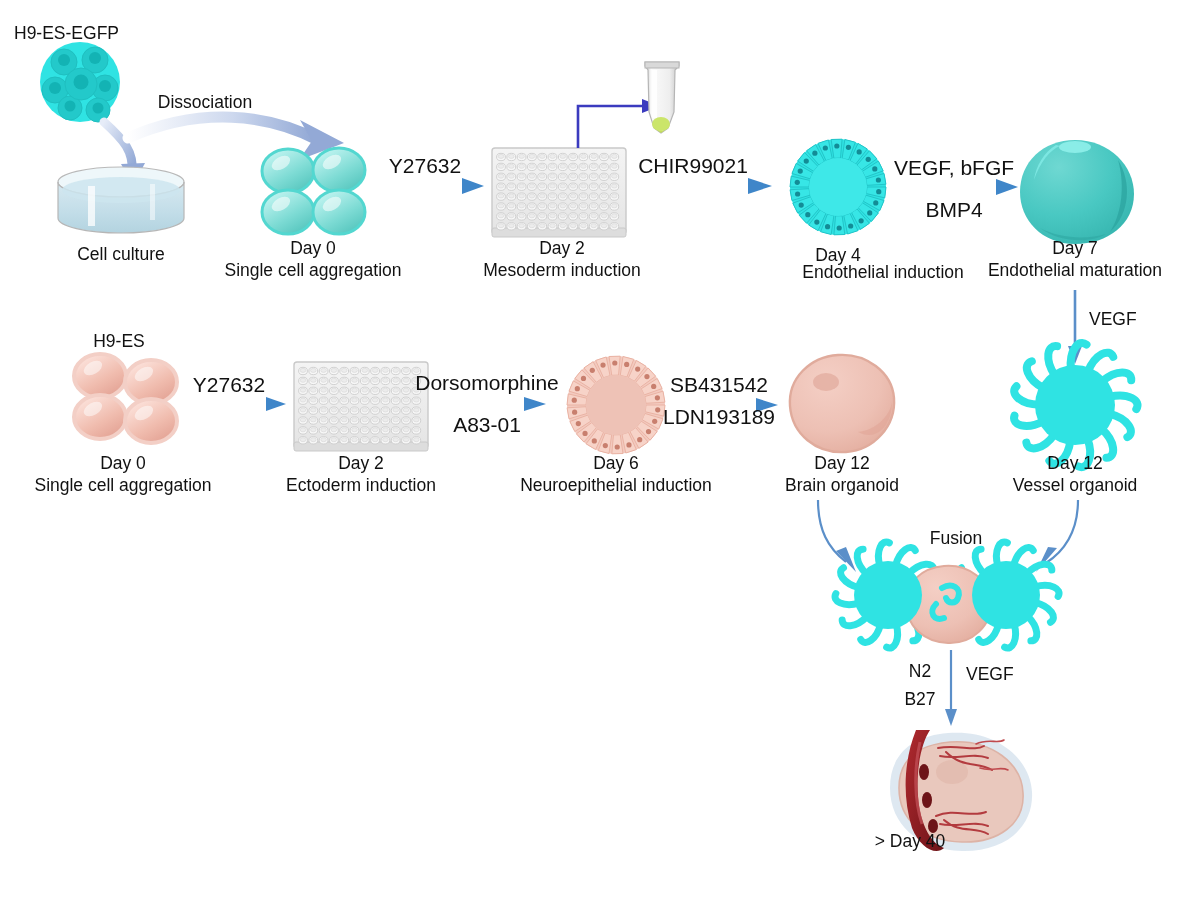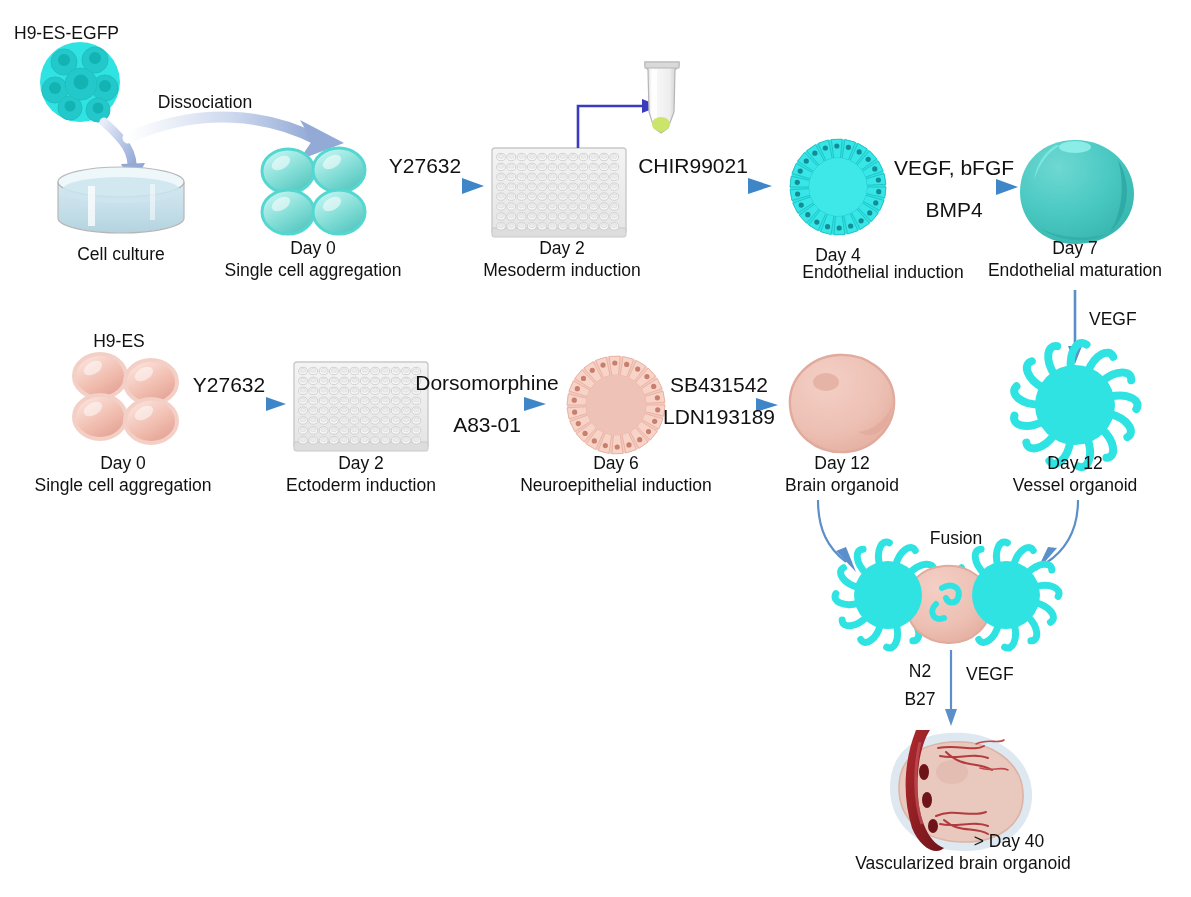--- a/index.html
+++ b/index.html
@@ -870,16 +870,15 @@
   <div class="rx" style="left:487px;top:372px;">Dorsomorphine</div>
   <div class="rx" style="left:487px;top:414px;">A83-01</div>
   <div class="rx" style="left:719px;top:374px;">SB431542</div>
   <div class="rx" style="left:719px;top:406px;">LDN193189</div>
 
   <div class="lbl c" style="left:956px;top:527px;">Fusion</div>
   <div class="lbl c" style="left:920px;top:660px;">N2</div>
   <div class="lbl c" style="left:920px;top:688px;">B27</div>
   <div class="lbl" style="left:966px;top:663px;">VEGF</div>
 
-  <div class="lbl c" style="left:1009px;top:830px;text-align:right;">&gt; Day 40</div>
-  <div class="lbl c" style="left:963px;top:852px;">Vascularized brain organoid</div>
+  <div class="lbl c" style="left:910px;top:830px;text-align:right;">&gt; Day 40</div>
 
 </div>
 
 </body></html>

